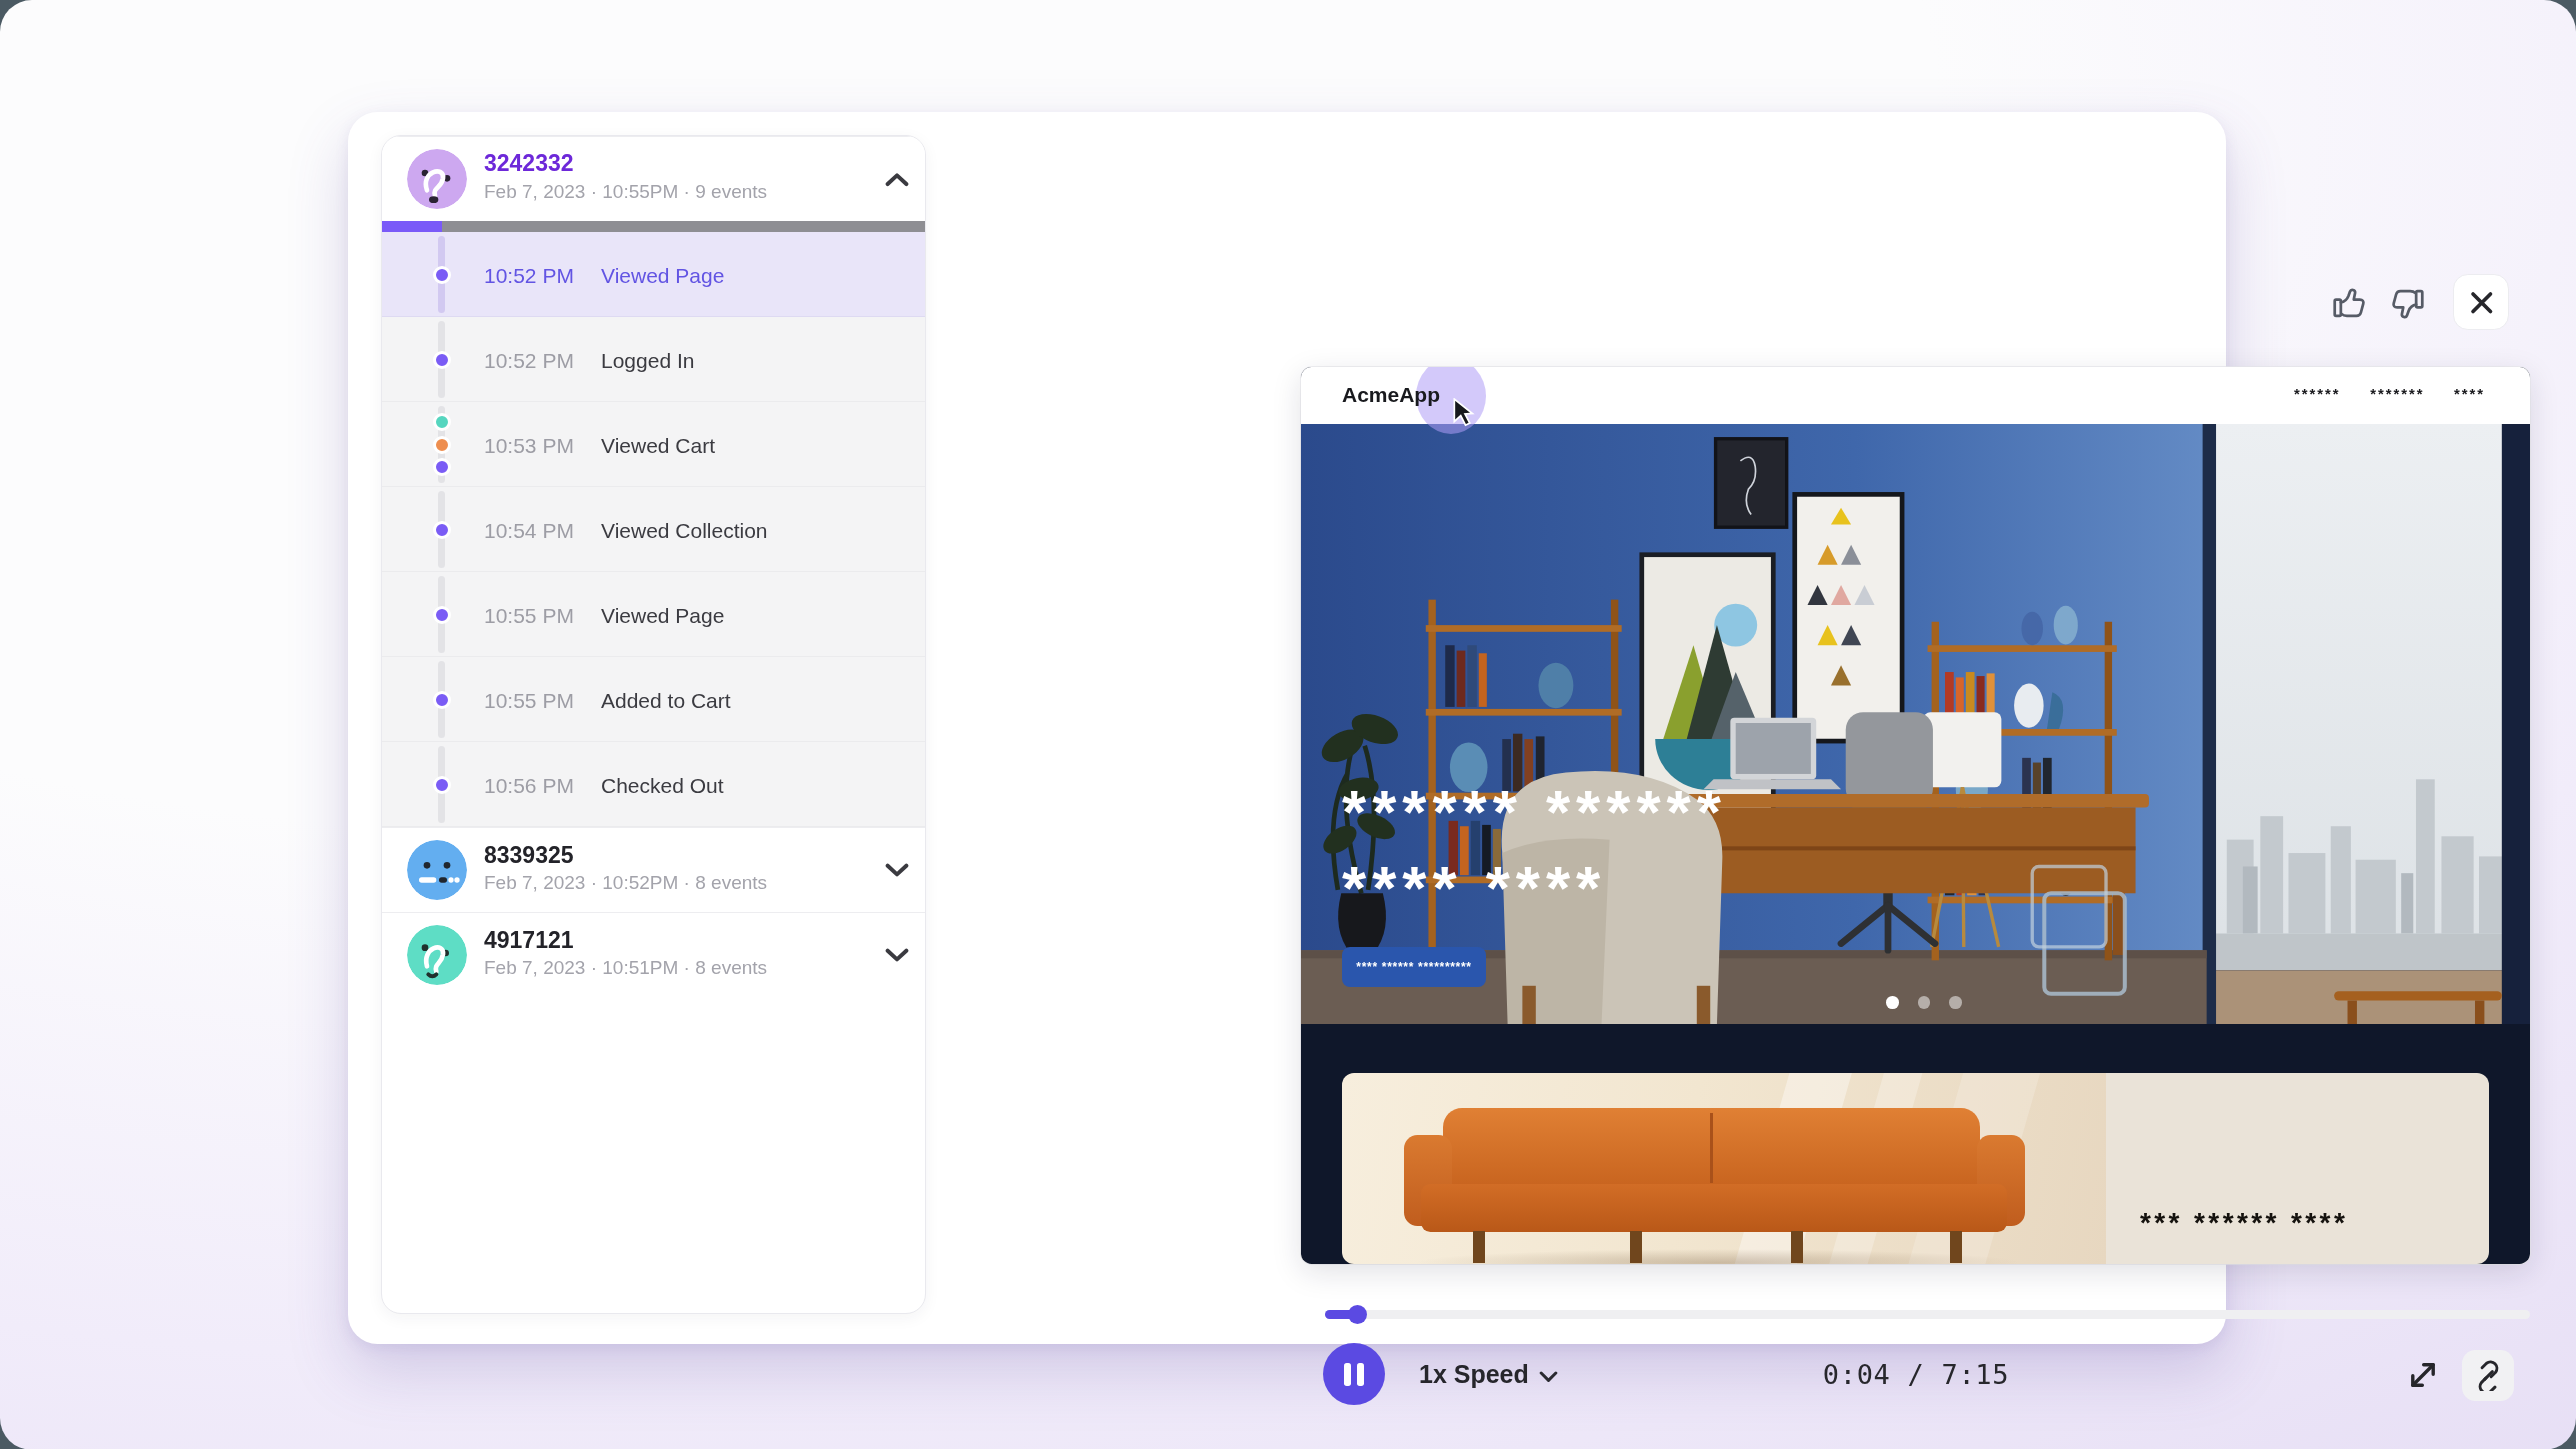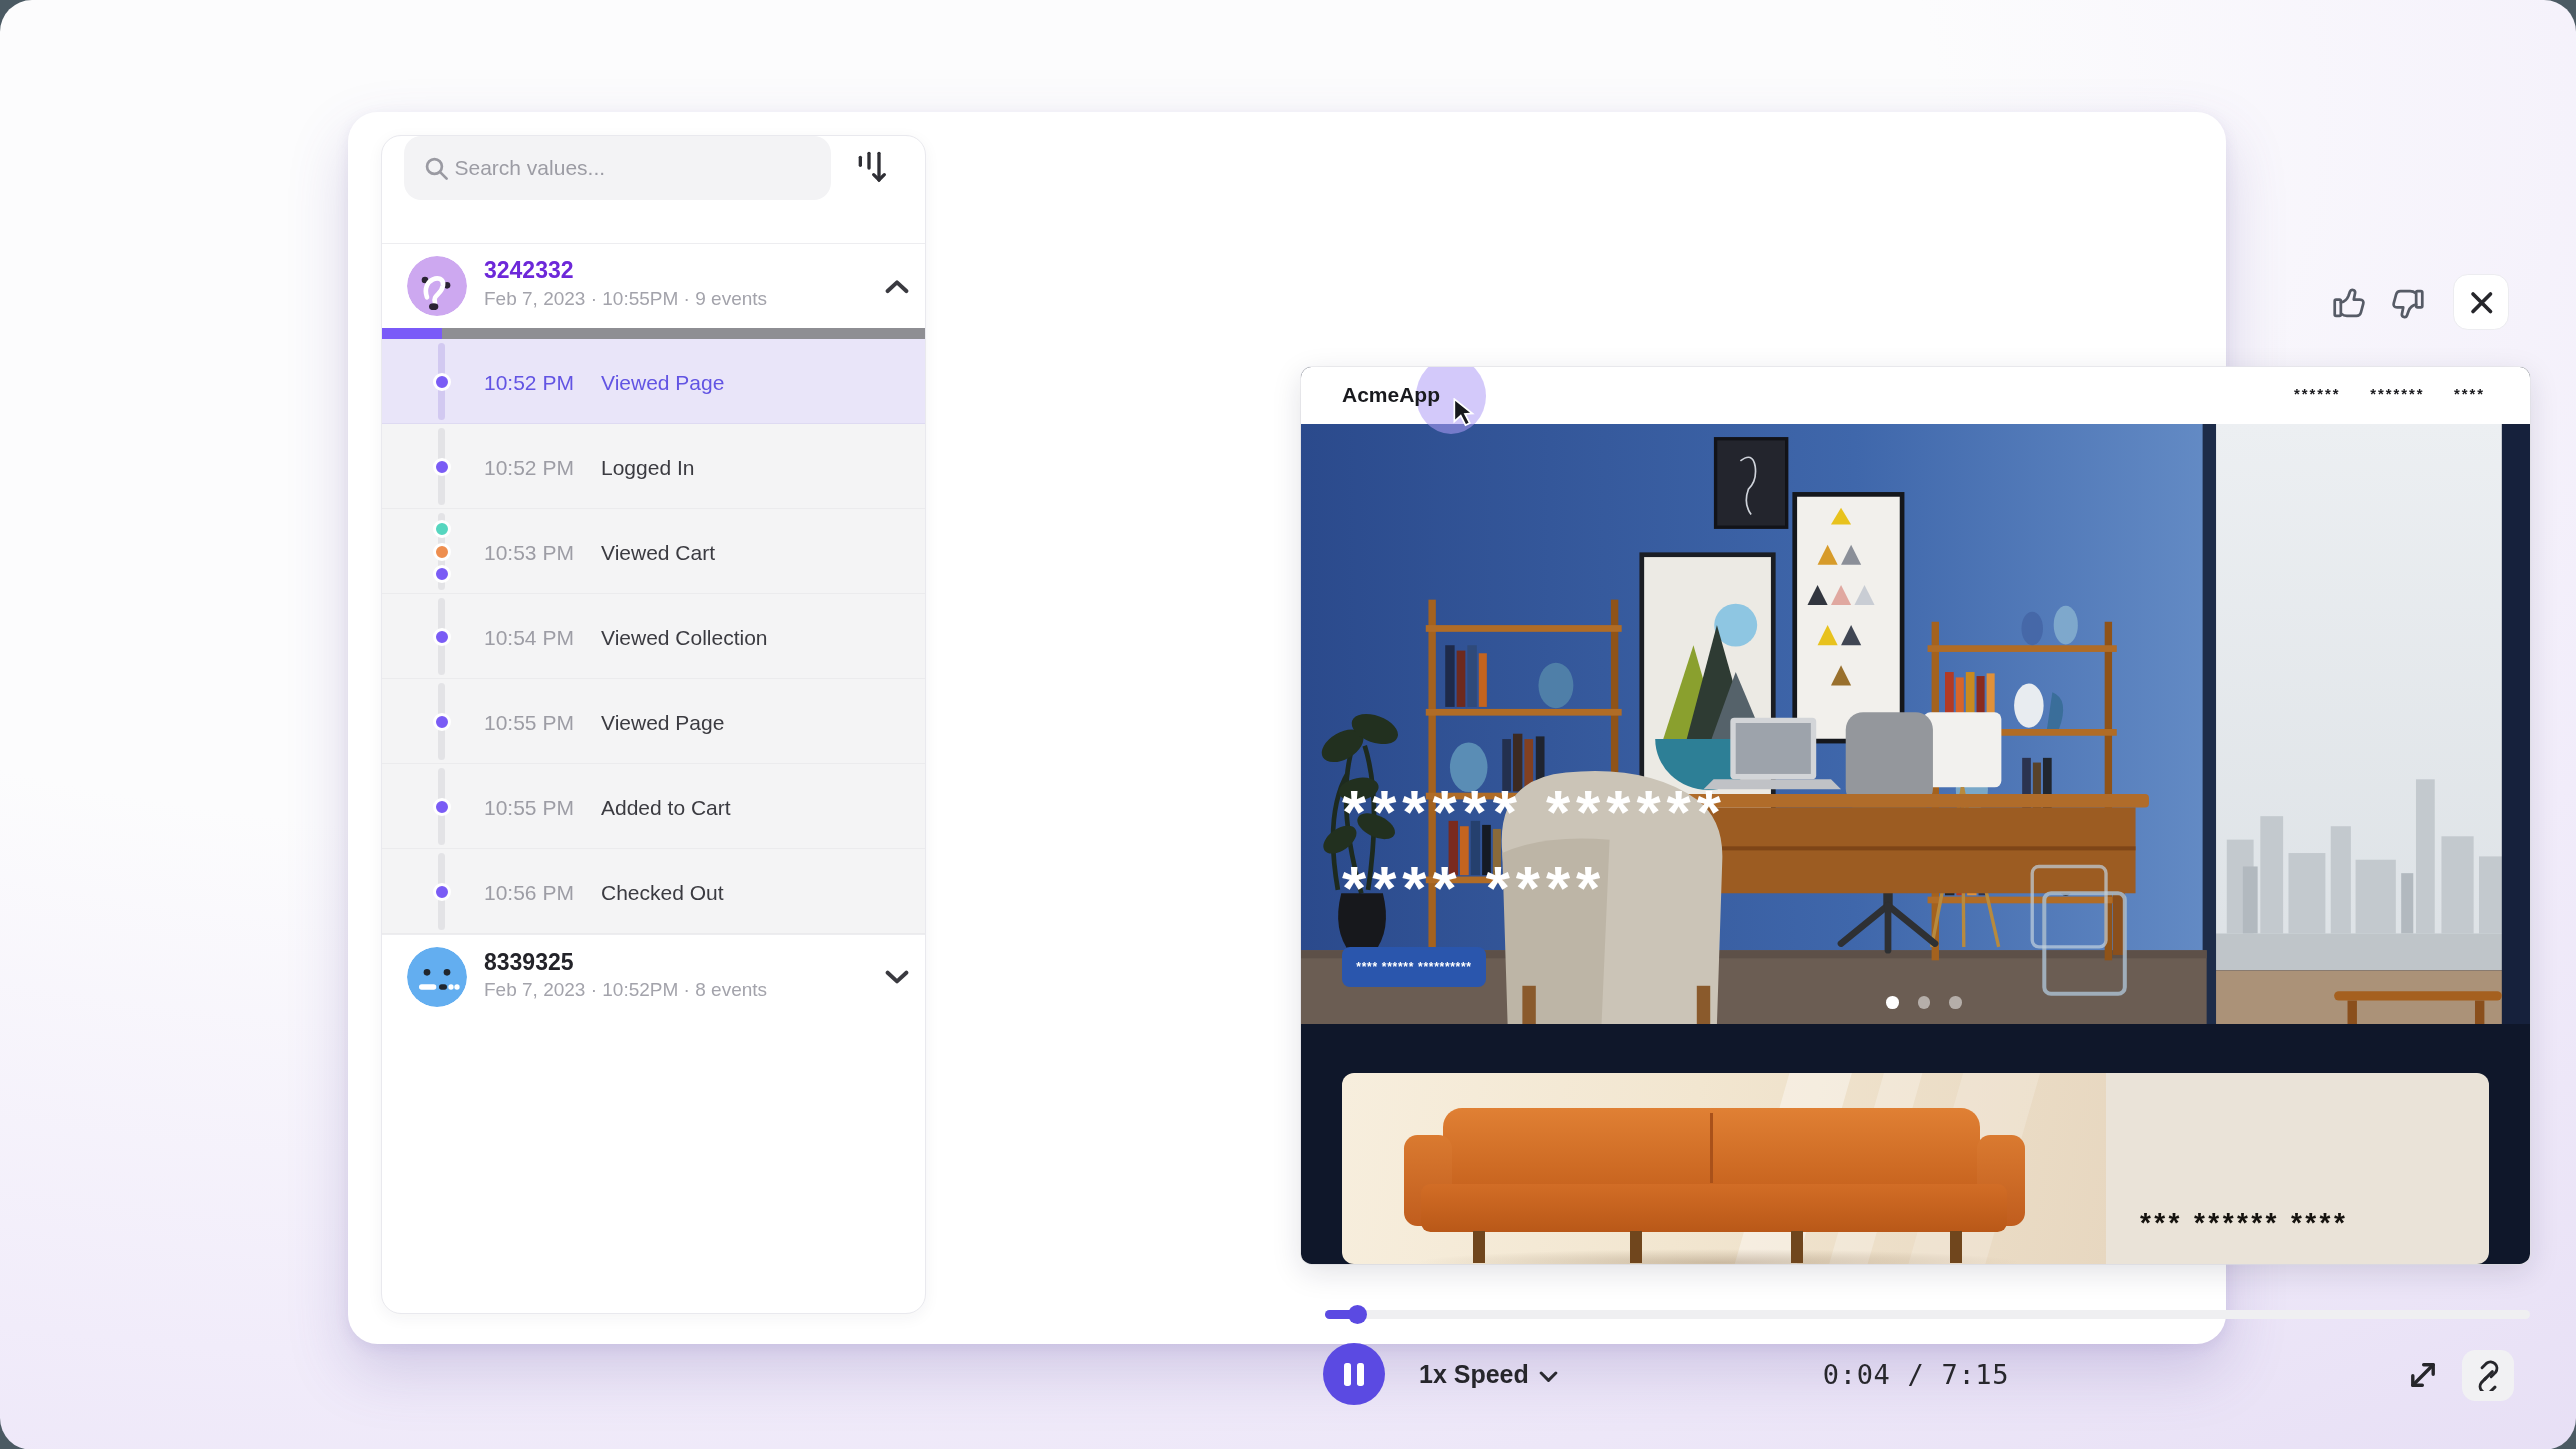--- a/index.html
+++ b/index.html
@@ -113,43 +113,20 @@
   .link-btn svg{ position:absolute; left:10.7px; top:10px; }
 </style>
 </head>
 <body>
 
 <div class="screen">
   <div class="window">
 
     <aside class="sidebar">
 
-      <div class="search-row">
-        <div class="search-box">
-          <span>
-            <svg width="27" height="27" viewBox="0 0 40 40">
-                <circle cx="17" cy="17" r="11" fill="none" stroke="#9a9aa2" stroke-width="4"></circle>
-                <path d="M25 25 L35 35" stroke="#9a9aa2" stroke-width="4" stroke-linecap="round"></path>
-              </svg>
-          </span>
-          <input class="search-input" type="text" placeholder="Search values..." style="">
-        </div>
-        <button class="sort-btn">
-          <span>
-            <svg width="38" height="40" viewBox="0 0 56 60">
-                <g stroke="#2f2f35" stroke-width="5" stroke-linecap="round" fill="none">
-                  <path d="M12 14 V26"></path>
-                  <path d="M25 8 V30"></path>
-                  <path d="M40 8 V48"></path>
-                  <path d="M32 40 L40 48 L48 40"></path>
-                </g>
-              </svg>
-          </span>
-        </button>
-      </div>
 
 
       <div class="session-row">
         <svg class="avatar" viewBox="0 0 90 90">
           <circle cx="45" cy="45" r="45" fill="#cda8f0"></circle>
           <circle cx="27" cy="36" r="5" fill="#2a2333"></circle>
             <circle cx="60" cy="44" r="5" fill="#2a2333"></circle>
           <path d="M30 62 C20 34 56 24 54 44 C52 58 38 58 42 70" stroke="#fff" stroke-width="7" fill="none" stroke-linecap="round"></path>
           <ellipse cx="40" cy="76" rx="7" ry="5" fill="#2a2333"></ellipse>
         </svg>
@@ -223,20 +200,36 @@
         </svg>
         <div class="s-id">8339325</div>
         <div class="s-meta">Feb 7, 2023 · 10:52PM · 8 events</div>
         <button class="chev">
           <svg width="24" height="14.8" viewBox="0 0 36 22">
               <path d="M4 4 L18 17 L32 4" stroke="#3a3a40" stroke-width="6" fill="none" stroke-linecap="round" stroke-linejoin="round"></path>
             </svg>
         </button>
       </div>
 
+      <div class="session-row">
+        <svg class="avatar" viewBox="0 0 90 90">
+          <circle cx="45" cy="45" r="45" fill="#5eddc5"></circle>
+          <circle cx="27" cy="34" r="5" fill="#20302c"></circle>
+            <circle cx="58" cy="42" r="5" fill="#20302c"></circle>
+          <path d="M30 62 C22 34 56 24 54 44 C52 58 40 58 44 70" stroke="#fff" stroke-width="7" fill="none" stroke-linecap="round"></path>
+          <path d="M32 74 q6 6 12 0" stroke="#20302c" stroke-width="6" fill="none" stroke-linecap="round"></path>
+        </svg>
+        <div class="s-id">4917121</div>
+        <div class="s-meta">Feb 7, 2023 · 10:51PM · 8 events</div>
+        <button class="chev">
+          <svg width="24" height="14.8" viewBox="0 0 36 22">
+              <path d="M4 4 L18 17 L32 4" stroke="#3a3a40" stroke-width="6" fill="none" stroke-linecap="round" stroke-linejoin="round"></path>
+            </svg>
+        </button>
+      </div>
     </aside>
 
     <div class="feedback" style="position:absolute; width:181px; height:60px;">
       <button class="icon-btn thumb-up">
         <svg width="34" height="34" viewBox="0 0 50 50">
             <g fill="none" stroke="#565b66" stroke-width="4" stroke-linejoin="round" stroke-linecap="round">
               <rect x="4" y="20" width="9" height="24" rx="2"></rect>
               <path d="M13 24 c6 -1 9 -4 11 -9 l2.5 -7 c1.5 -4 8 -2.5 7.5 2 l-2 10 h9 c4 0 6 2.5 5 6 l-3.5 13 c-1 3.5 -3 5 -6.5 5 h-14 c-3.5 0 -6.5 -1.5 -8 -3"></path>
             </g>
           </svg>

